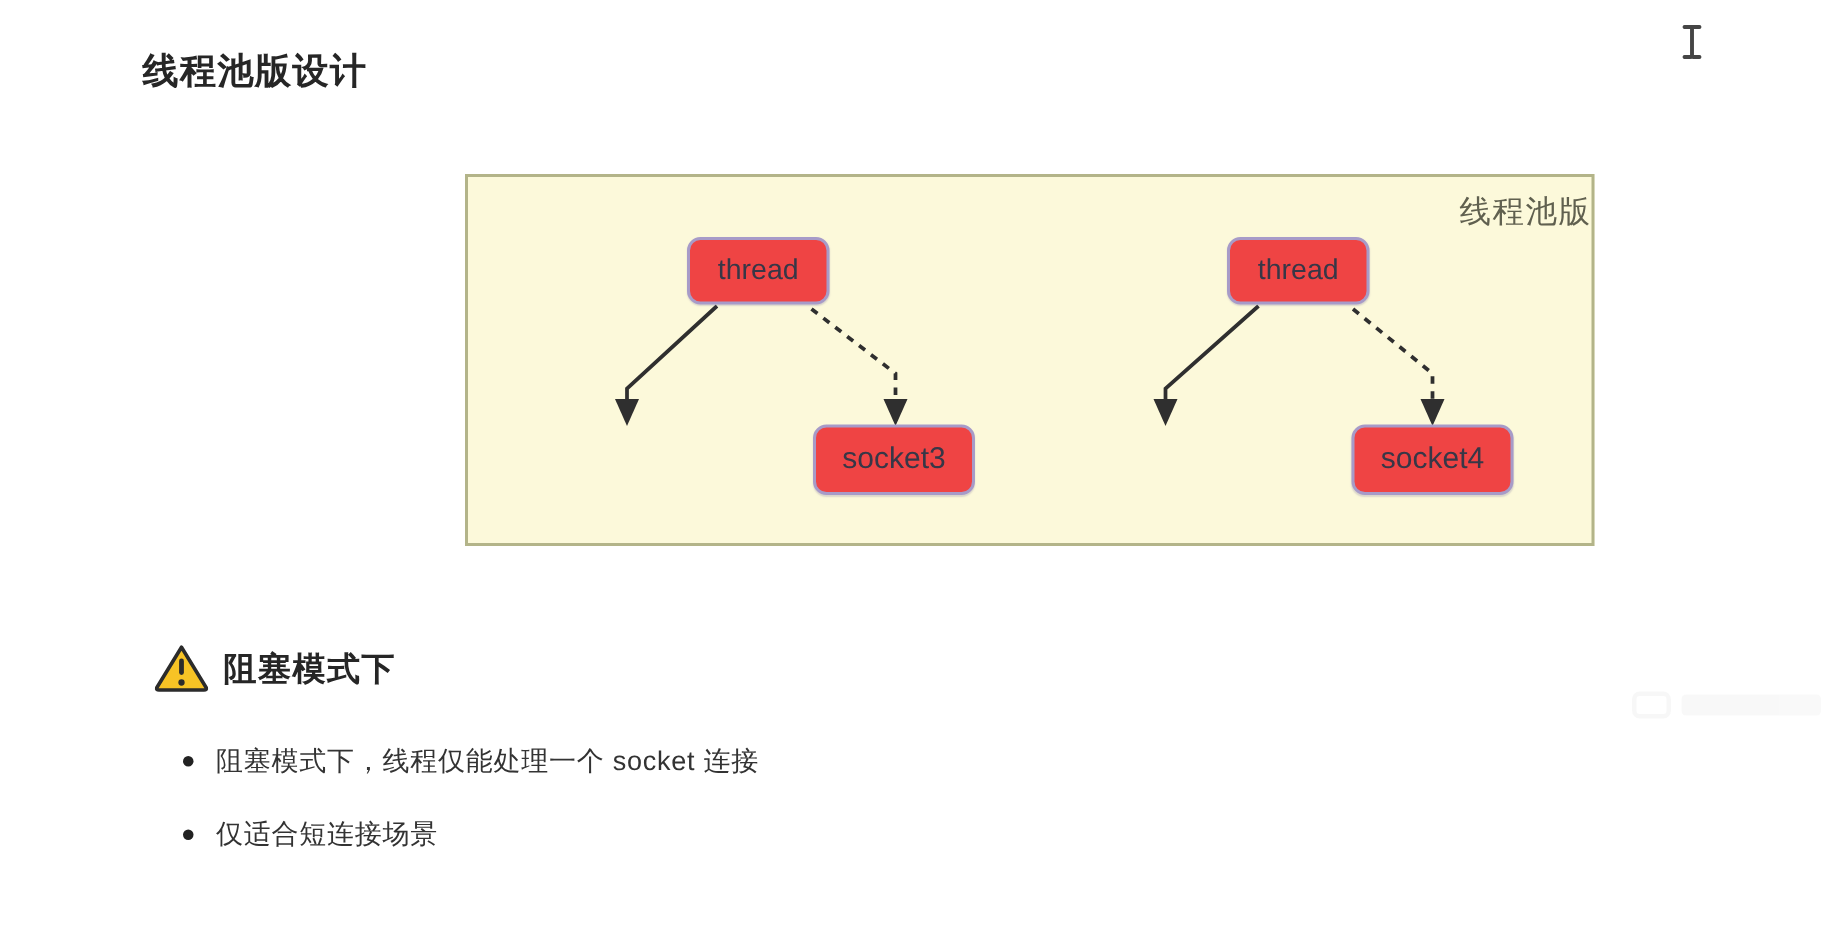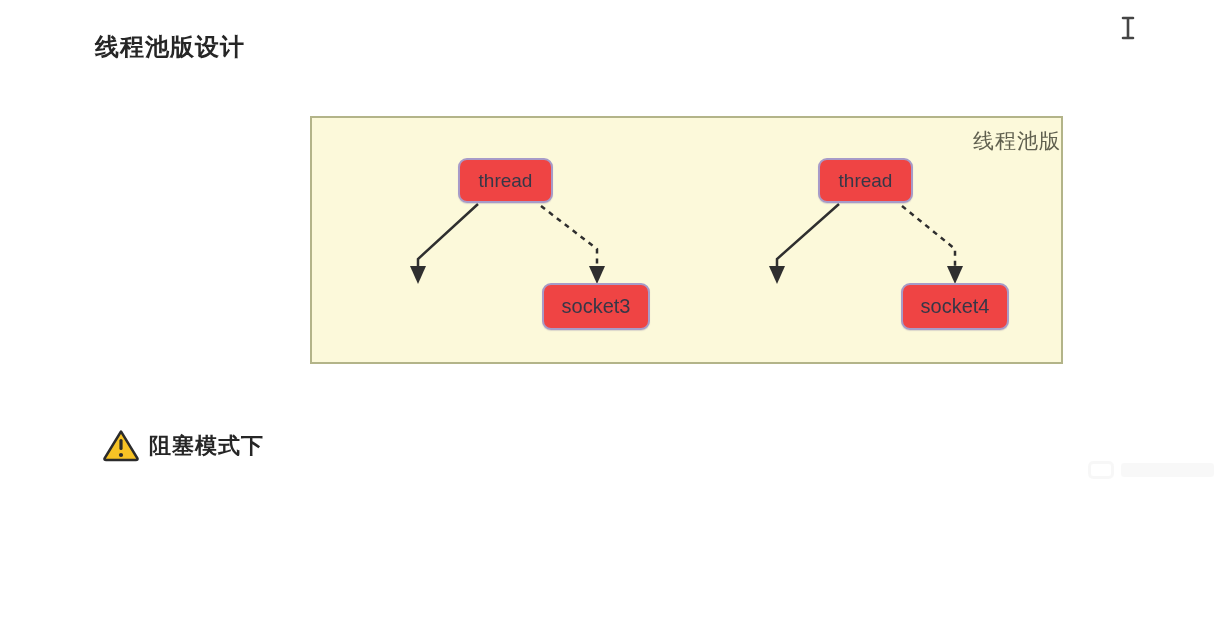--- a/index.html
+++ b/index.html
@@ -136,20 +136,24 @@
 
   <div class="warn-head">
     <svg class="warn-icon" viewBox="0 0 36 33" xmlns="http://www.w3.org/2000/svg" aria-hidden="true">
       <path d="M18 2.5 L34.5 29.5 Q35 31 33 31 L3 31 Q1 31 1.5 29.5 Z" fill="#f7c325" stroke="#2b2b2b" stroke-width="2.4" stroke-linejoin="round"></path>
       <rect x="16.4" y="10" width="3.2" height="11" rx="1.6" fill="#2b2b2b"></rect>
       <circle cx="18" cy="26" r="2.1" fill="#2b2b2b"></circle>
     </svg>
     <span class="warn-title">阻塞模式下</span>
   </div>
 
+  <ul class="bullets">
+    <li>阻塞模式下，线程仅能处理一个 socket 连接</li>
+    <li>仅适合短连接场景</li>
+  </ul>
 
   <svg class="text-cursor" width="18" height="28" viewBox="0 0 18 28" xmlns="http://www.w3.org/2000/svg" aria-hidden="true">
     <path d="M4 4 H8 M10 4 H14 M9 4 V24 M4 24 H8 M10 24 H14" fill="none" stroke="#454545" stroke-width="2.6" stroke-linecap="round"></path>
   </svg>
 
   <div class="watermark">
     <div class="wm-badge"></div>
     <div class="wm-text"></div>
   </div>
 

